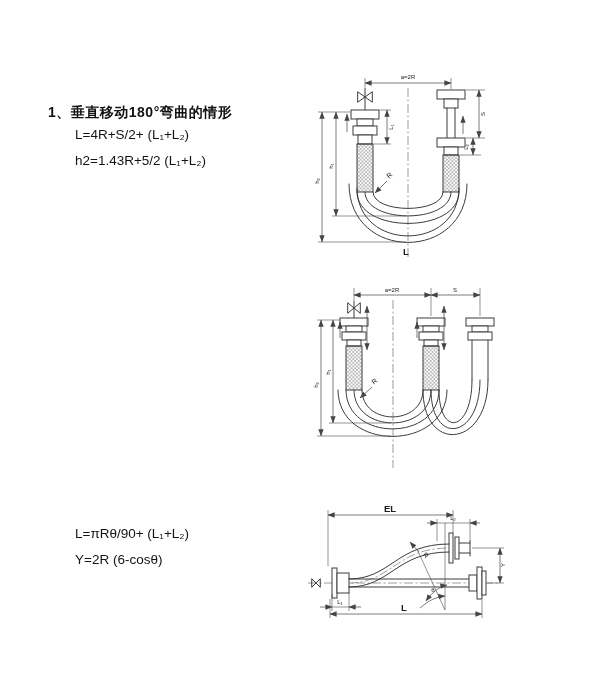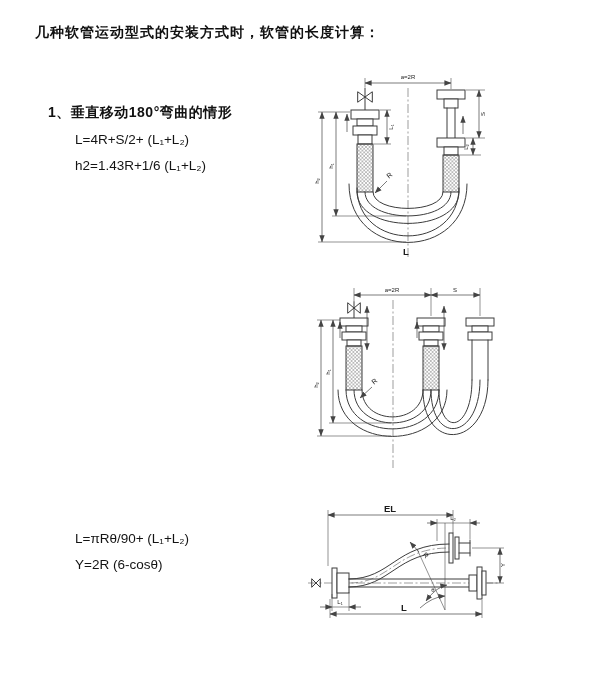--- a/index.html
+++ b/index.html
@@ -4,21 +4,21 @@
 <style>
   html,body{margin:0;padding:0;background:#e8e8e8;}
   .page{
     position:relative;width:600px;height:675px;background:#ffffff;
     font-family:"Liberation Sans","DejaVu Sans",sans-serif;color:#111;
     overflow:hidden;margin:0 auto;
   }
   .title{position:absolute;left:35px;top:24px;font-size:14px;font-weight:700;letter-spacing:1px;color:#111;}
   .section{position:absolute;left:48px;}
   .heading{font-size:14px;font-weight:700;letter-spacing:0.5px;color:#111;white-space:nowrap;text-align:center;}
-  .formulas{margin-top:5px;}
+  .formulas{}
   .formula{margin-left:27px;height:26px;line-height:26px;font-size:13.5px;color:#141414;white-space:nowrap;}
   svg.diag{position:absolute;}
   .ln{stroke:#3c3c3c;stroke-width:1;fill:none;stroke-linecap:round;}
   .fit{fill:#ffffff;stroke:#3c3c3c;stroke-width:1;}
   .braid{fill:url(#braid);stroke:#3c3c3c;stroke-width:1;}
   .th{stroke:#4a4a4a;stroke-width:0.6;fill:none;}
   .cl{stroke:#5a5a5a;stroke-width:0.6;fill:none;stroke-dasharray:9 2.5 2 2.5;}
   .dim{stroke:#444;stroke-width:0.7;fill:none;marker-start:url(#arw);marker-end:url(#arw);}
   .tharr{stroke:#444;stroke-width:0.7;fill:none;marker-end:url(#arw);}
   svg text{fill:#1c1c1c;font-size:7px;font-family:"Liberation Sans","DejaVu Sans",sans-serif;}
@@ -34,27 +34,26 @@
     <defs>
       <marker id="arw" viewBox="0 0 10 10" refX="9.5" refY="5" markerWidth="10" markerHeight="10" orient="auto-start-reverse">
         <path d="M0,1.2 L10,5 L0,8.8 Z" fill="#444"></path>
       </marker>
       <pattern id="braid" width="3.6" height="3.6" patternUnits="userSpaceOnUse">
         <path d="M0,3.6 L3.6,0 M0,0 L3.6,3.6" stroke="#8a8a8a" stroke-width="0.55"></path>
       </pattern>
     </defs>
   </svg>
 
-  <div class="title">几种软管运动型式的安装方式时，软管的长度计算：</div>
 
   <div class="section" style="top:104px">
     <div class="heading">1、垂直移动180°弯曲的情形</div>
     <div class="formulas">
       <div class="formula">L=4R+S/2+ (L₁+L₂)</div>
-      <div class="formula">h2=1.43R+1/6 (L₁+L₂)</div>
+      <div class="formula">h2=1.43R+5/2 (L₁+L₂)</div>
     </div>
   </div>
 
 
   <div class="section" style="top:521px">
     <div class="formulas">
       <div class="formula">L=πRθ/90+ (L₁+L₂)</div>
       <div class="formula">Y=2R (6-cosθ)</div>
     </div>
   </div>

